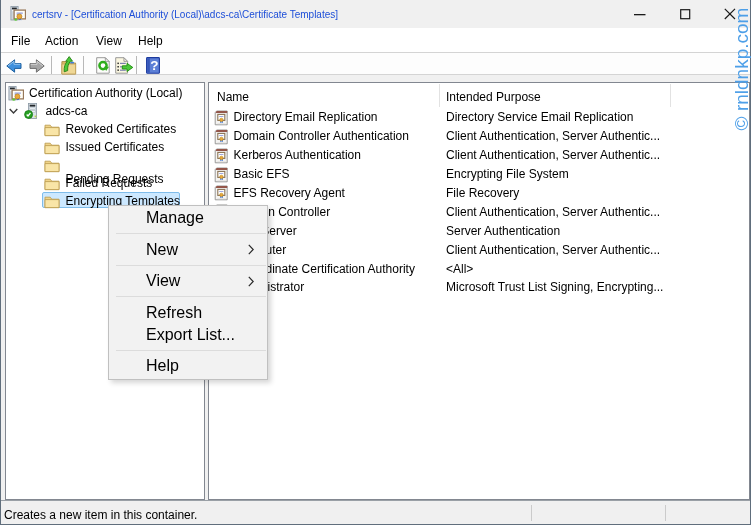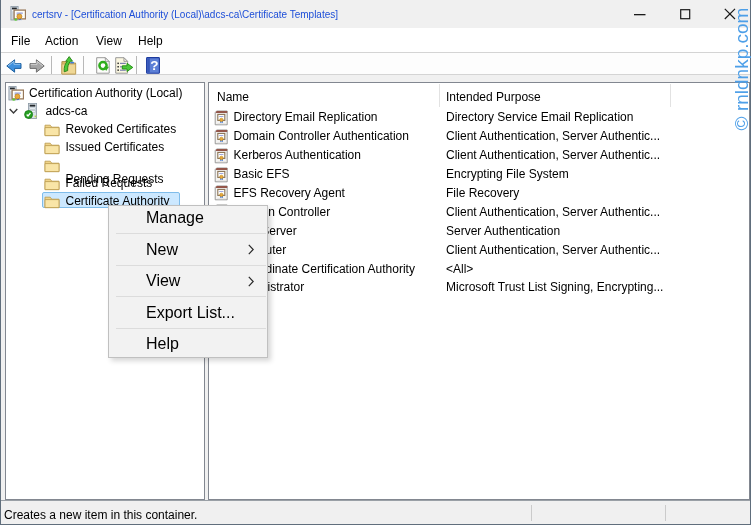--- a/index.html
+++ b/index.html
@@ -176,21 +176,21 @@
       <use href="#folder16"></use>
     </svg>
     <div class="treerow" style="left:59.5px; top:87px;">Pending Requests</div>
     <svg class="abs folder" style="left:37.5px; top:92.5px" width="16" height="15" viewBox="0 0 16 15">
       <use href="#folder16"></use>
     </svg>
     <div class="treerow" style="left:59.5px; top:91px;">Failed Requests</div>
     <svg class="abs folder" style="left:37.5px; top:110.5px" width="16" height="15" viewBox="0 0 16 15">
       <use href="#folder16"></use>
     </svg>
-    <div class="treerow" style="left:59.5px; top:109px;">Certificate Authority</div>
+    <div class="treerow" style="left:59.5px; top:109px;">Encrypting Templates</div>
   </div>
 
   <div class="abs" id="rightpane">
     <div class="treerow" style="left:8px; top:0; height:24px; line-height:28px;">Name</div>
     <div class="treerow" style="left:237px; top:0; height:24px; line-height:28px;">Intended Purpose</div>
     <div class="hdrdiv" style="left:230px"></div>
     <div class="hdrdiv" style="left:461px"></div>
     <div class="abs" id="listrows" style="left:0; top:25.4px; width:540px;">
       <div class="lrow">
         <svg class="licon" width="16" height="16" viewBox="0 0 16 16">
@@ -276,20 +276,21 @@
     <div class="mi">Manage</div>
     <div class="msep"></div>
     <div class="mi">New<svg class="marr" width="6" height="11" viewBox="0 0 6 11">
         <path d="M0.8 0.8 L5.2 5.5 L0.8 10.2" fill="none" stroke="#2b2b2b" stroke-width="1.2"></path>
       </svg></div>
     <div class="msep"></div>
     <div class="mi">View<svg class="marr" width="6" height="11" viewBox="0 0 6 11">
         <path d="M0.8 0.8 L5.2 5.5 L0.8 10.2" fill="none" stroke="#2b2b2b" stroke-width="1.2"></path>
       </svg></div>
     <div class="msep"></div>
+    <div class="mi">Refresh</div>
     <div class="mi">Export List...</div>
     <div class="msep"></div>
     <div class="mi">Help</div>
   </div>
 
   <div class="abs" id="wm">© rnldnkp.com</div>
 
   <div class="abs edgeL"></div>
   <div class="abs edgeR"></div>
   <div class="abs edgeB"></div>

